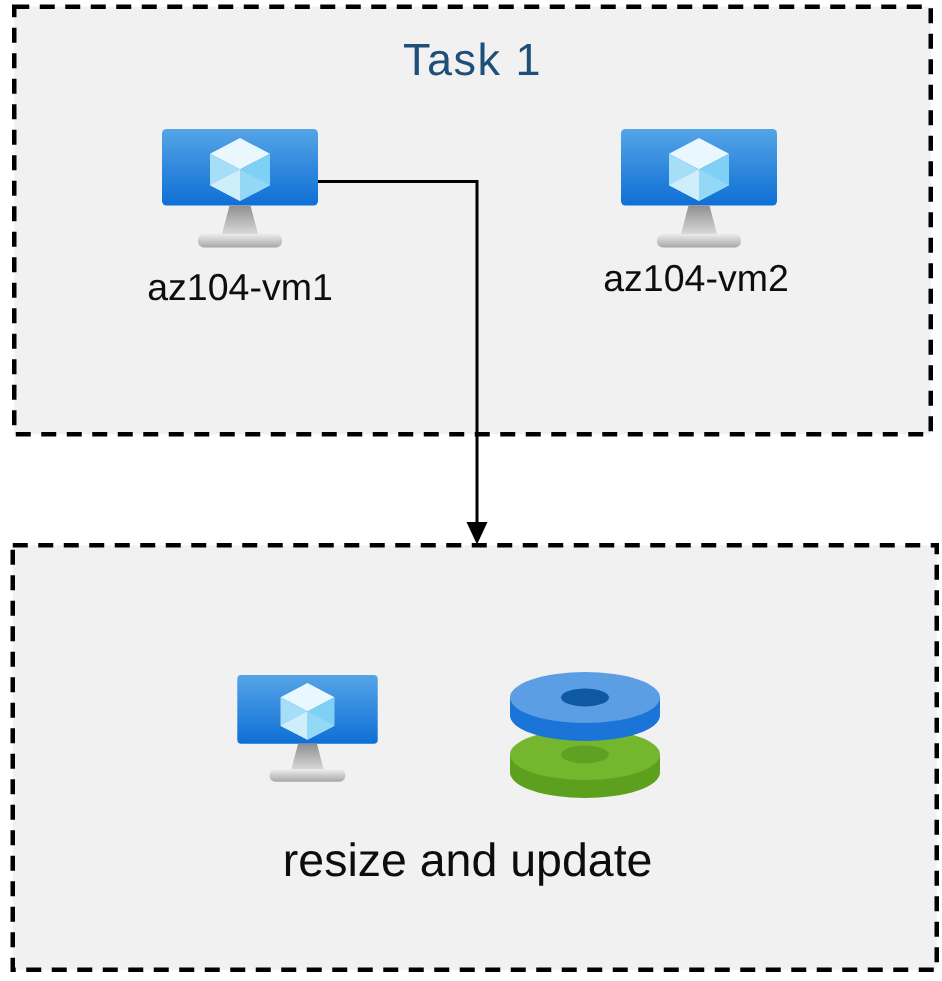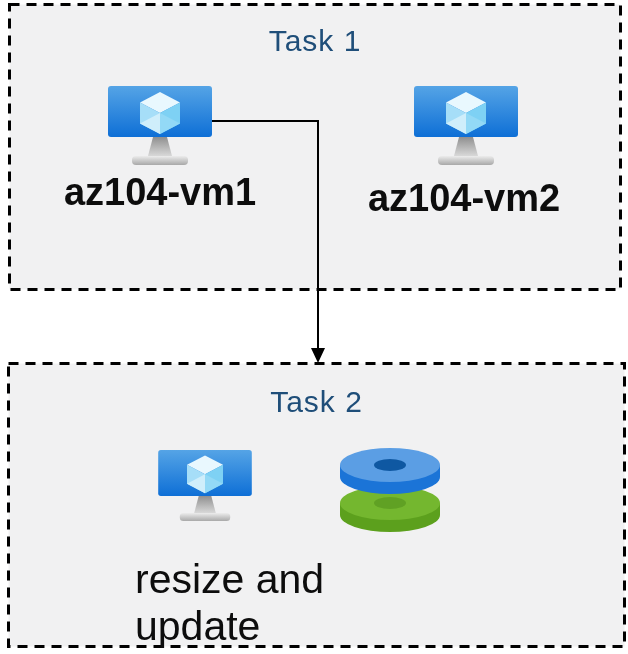--- a/index.html
+++ b/index.html
@@ -11,23 +11,23 @@
   }
   *{margin:0;padding:0;box-sizing:border-box;}
   html,body{width:628px;height:654px;background:#ffffff;overflow:hidden;
     font-family:"Liberation Sans","DejaVu Sans",sans-serif;}
   .canvas{position:relative;width:628px;height:654px;}
   .bg-svg{position:absolute;left:0;top:0;z-index:0;}
   .connector-svg{position:absolute;left:0;top:0;z-index:3;pointer-events:none;}
   .abs{position:absolute;}
   .task-title{z-index:2;text-align:center;font-size:30px;letter-spacing:1px;
     color:var(--c-title);}
-  .vm-label{z-index:2;text-align:center;font-size:38px;line-height:37px;
-    color:var(--c-label);font-weight:bold;}
-  .caption{z-index:2;text-align:left;font-size:41px;color:var(--c-label);}
+  .vm-label{z-index:2;text-align:center;font-size:25px;line-height:37px;
+    color:var(--c-label);}
+  .caption{z-index:2;text-align:right;font-size:31px;color:var(--c-label);}
   .icon-box{z-index:2;line-height:0;}
 </style>
 </head>
 <body>
 
 <svg width="0" height="0" style="position:absolute" aria-hidden="true">
   <defs>
     <linearGradient id="gScreen" x1="0" y1="0" x2="0" y2="1">
       <stop offset="0" stop-color="#55a4e6"></stop>
       <stop offset="1" stop-color="#0e6fd6"></stop>
@@ -84,25 +84,24 @@
   </div>
   <div class="abs vm-label" style="left:60px;top:174px;width:200px">
     <div>az104-vm1</div>
   </div>
 
   <div class="abs icon-box" style="left:414px;top:86px">
     <svg width="104" height="80" viewBox="0 0 104 80">
         <use href="#vm-shape"></use>
       </svg>
   </div>
-  <div class="abs vm-label" style="left:364px;top:180px;width:200px">
+  <div class="abs vm-label" style="left:364px;top:168px;width:200px">
     <div>az104-vm2</div>
   </div>
 
-  <div class="abs task-title" style="left:7px;top:385px;width:619px">Task 2</div>
 
   <div class="abs icon-box" style="left:158px;top:450px">
     <svg width="94" height="72" viewBox="0 0 104 80">
         <use href="#vm-shape"></use>
       </svg>
   </div>
   <div class="abs icon-box" style="left:338px;top:445px">
     <svg width="104" height="88" viewBox="0 0 104 88">
         <use href="#disks-shape"></use>
       </svg>

